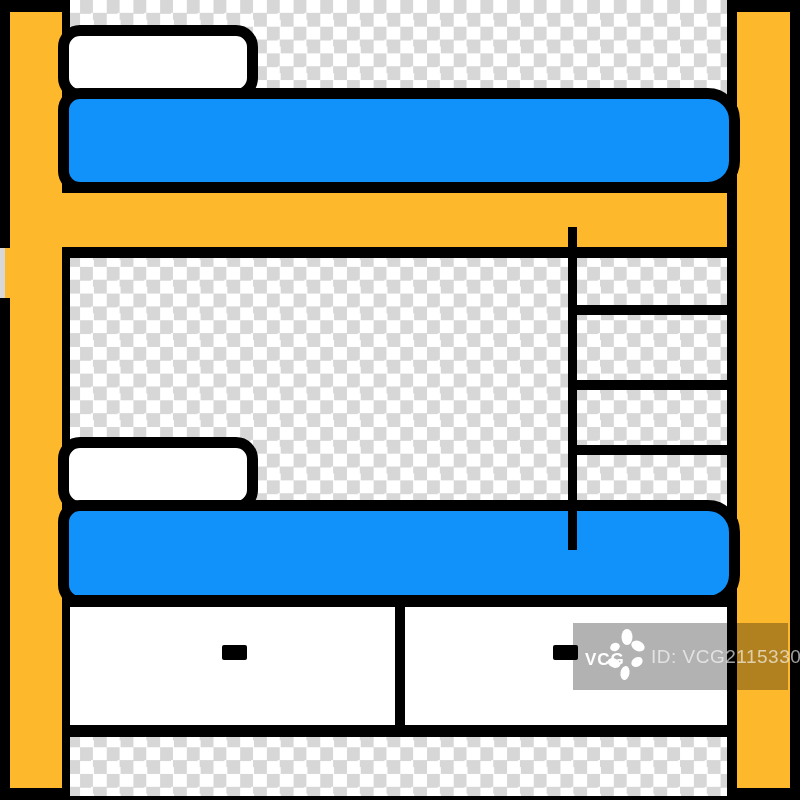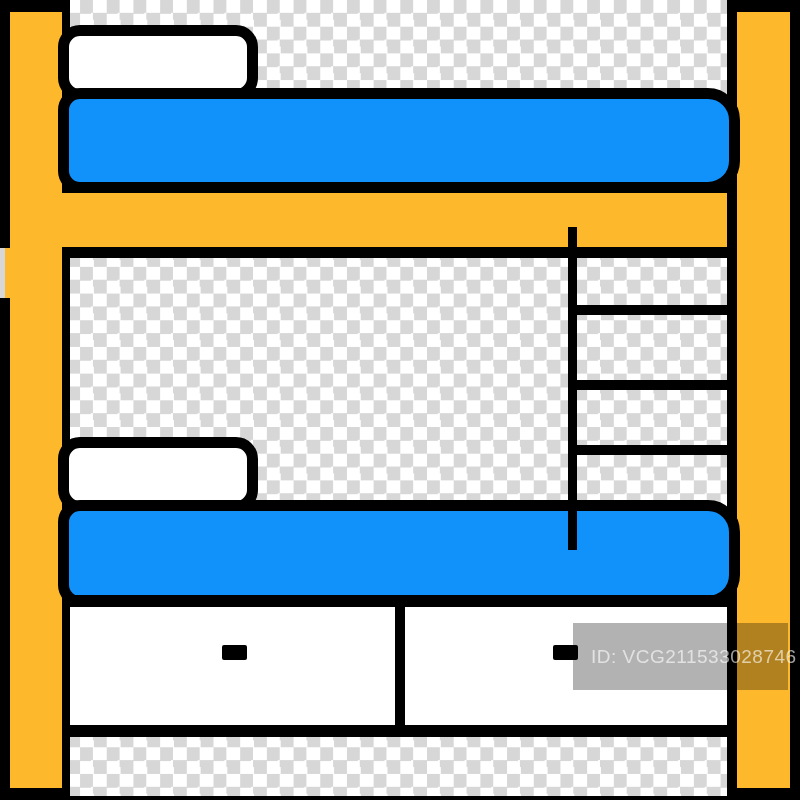--- a/index.html
+++ b/index.html
@@ -87,16 +87,29 @@
   <div class="abs drawer-unit">
     <div class="drawer drawer-left"></div>
     <div class="drawer drawer-right"></div>
     <div class="drawer-handle handle-left"></div>
     <div class="drawer-handle handle-right"></div>
   </div>
 
   <div class="abs bottom-edge"></div>
 
   <div class="abs watermark">
+    <div class="wm-logo">
+      <span class="vcg-text">VCG</span>
+      <svg class="pinwheel" width="40" height="52" viewBox="0 0 40 52">
+        <g fill="#FFFFFF">
+          <ellipse cx="20" cy="8" rx="5.5" ry="8"></ellipse>
+          <ellipse cx="31" cy="17" rx="7" ry="5" transform="rotate(25 31 17)"></ellipse>
+          <ellipse cx="30" cy="33" rx="6" ry="4.5" transform="rotate(-30 30 33)"></ellipse>
+          <ellipse cx="18" cy="44" rx="4.5" ry="7" transform="rotate(10 18 44)"></ellipse>
+          <ellipse cx="7" cy="34" rx="6.5" ry="4.5" transform="rotate(25 7 34)"></ellipse>
+          <ellipse cx="8" cy="18" rx="5" ry="4" transform="rotate(-25 8 18)"></ellipse>
+        </g>
+      </svg>
+    </div>
     <span class="wm-id">ID: VCG211533028746</span>
   </div>
 
 </div>
 
 </body></html>

